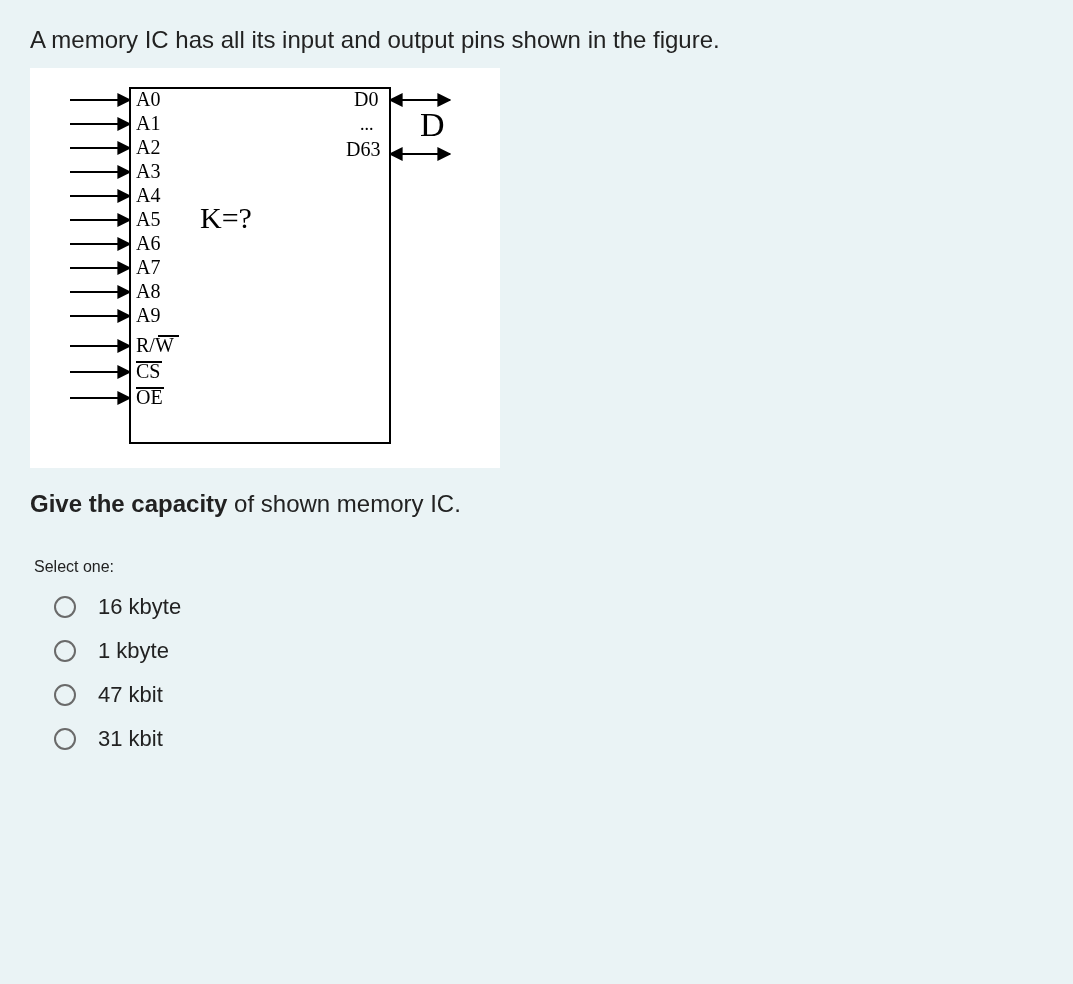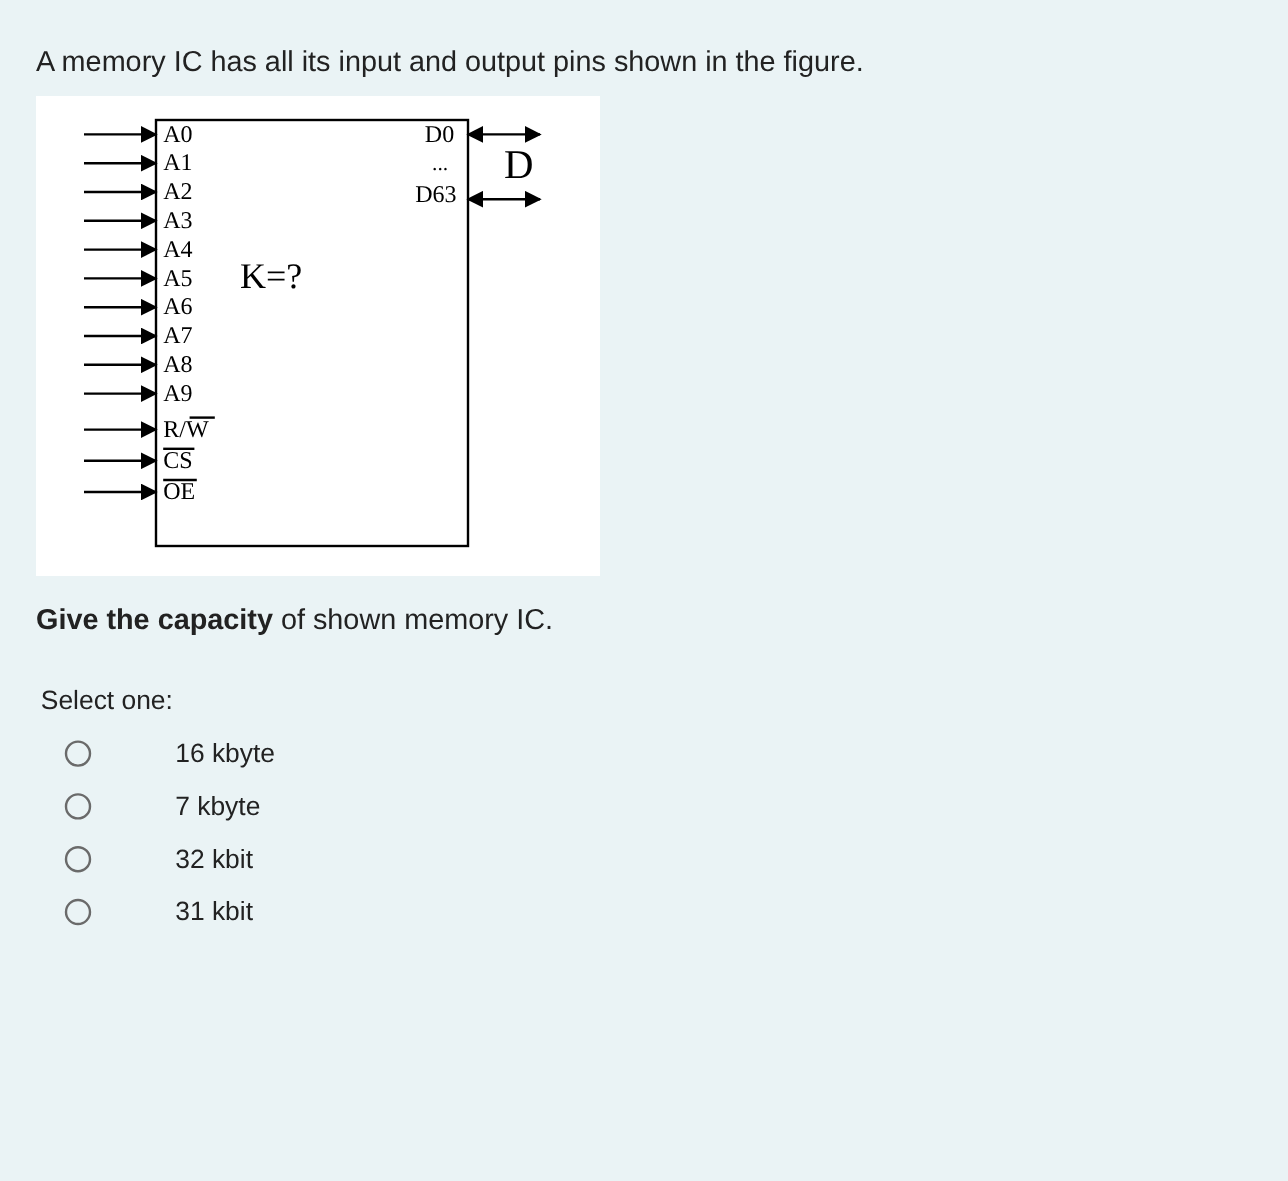--- a/index.html
+++ b/index.html
@@ -3,21 +3,21 @@
 <meta charset="utf-8">
 <style>
   body {
     margin: 0;
     padding: 0;
     background: #eaf3f5;
     font-family: "Segoe UI", -apple-system, "Helvetica Neue", Arial, sans-serif;
     color: #222;
   }
   .page {
-    padding: 28px 30px;
+    padding: 16px 30px;
     width: 913px;
     box-sizing: border-box;
   }
   .question-text {
     font-size: 24px;
     margin: 10px 0 14px 0;
     font-weight: 400;
   }
   .figure-wrap {
     background: #fff;
@@ -62,34 +62,33 @@
   }
   .prompt {
     font-size: 24px;
     margin: 12px 0 40px 0;
   }
   .prompt b {
     font-weight: 700;
     text-align: right;
   }
   .select-header {
-    font-size: 22px;
+    font-size: 16px;
     margin: 0 0 18px 4px;
     font-weight: 400;
   }
   .options {
     margin-left: 24px;
   }
   .option {
     display: flex;
     align-items: center;
     margin: 18px 0;
     font-size: 22px;
     cursor: pointer;
-    gap: 48px;
   }
   .radio-circle {
     width: 18px;
     height: 18px;
     border: 2px solid #6a6a6a;
     border-radius: 50%;
     margin-right: 22px;
     flex: 0 0 auto;
   }
 </style>
@@ -175,24 +174,24 @@
 
   <div class="select-header">Select one:</div>
 
   <div class="options">
     <label class="option">
       <span class="radio-circle"></span>
       <span>16 kbyte</span>
     </label>
     <label class="option">
       <span class="radio-circle"></span>
-      <span>7 kbyte</span>
+      <span>1 kbyte</span>
     </label>
     <label class="option">
       <span class="radio-circle"></span>
-      <span>32 kbit</span>
+      <span>47 kbit</span>
     </label>
     <label class="option">
       <span class="radio-circle"></span>
       <span>31 kbit</span>
     </label>
   </div>
 </div>
 
 </body></html>

